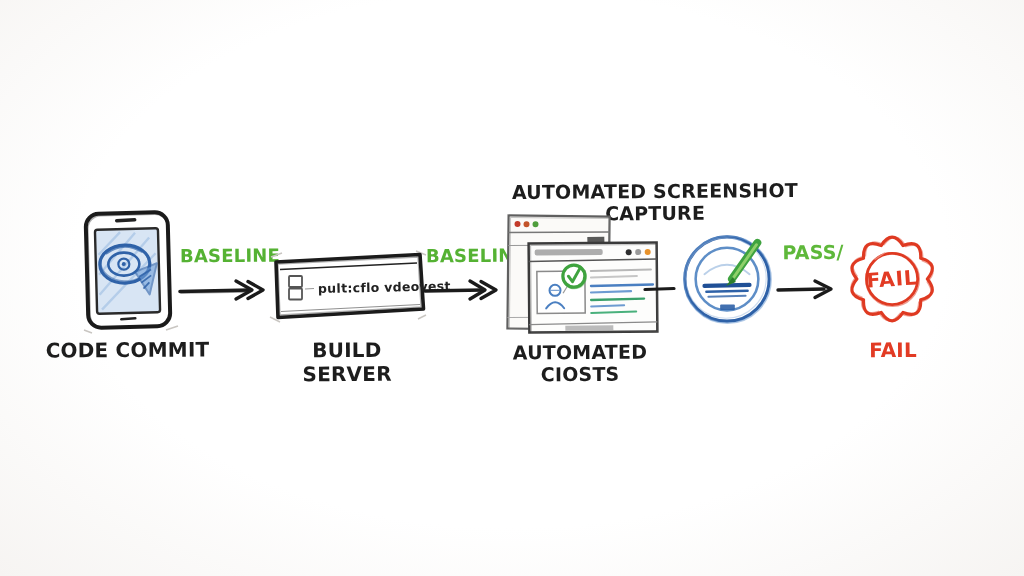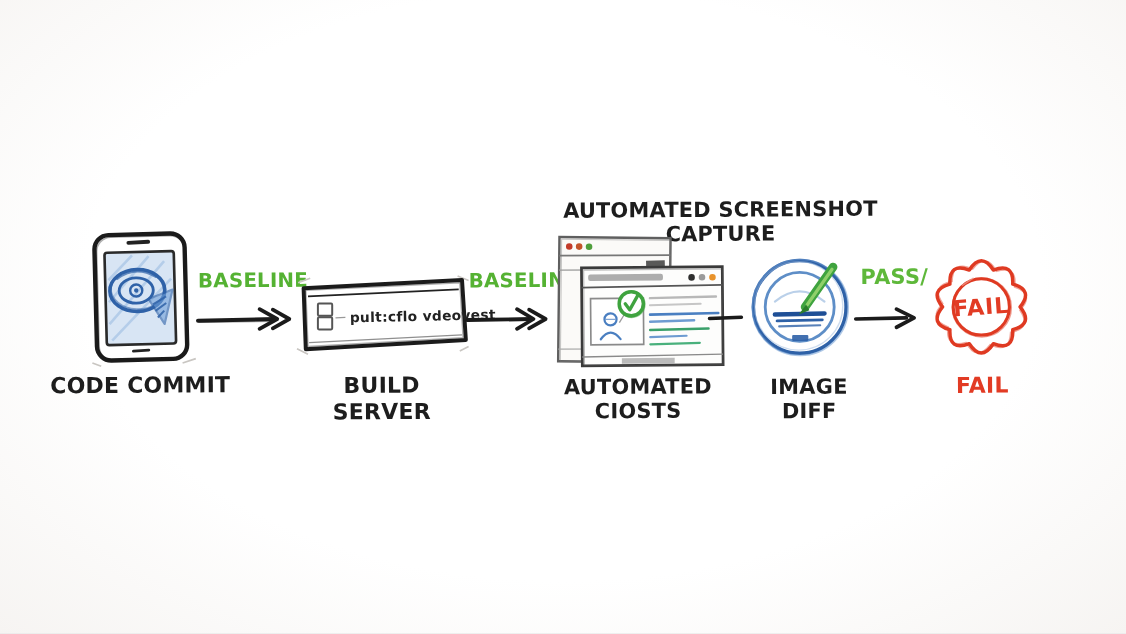--- a/index.html
+++ b/index.html
@@ -165,21 +165,20 @@
       <path d="M29,62 L71,61" stroke="#2e61a7" stroke-width="2.6"></path>
       <path d="M31,67 L69,66" stroke="#2e61a7" stroke-width="2" opacity=".8"></path>
     </g>
     <rect x="43" y="75" width="15" height="5.5" rx="1" fill="#2e61a7" opacity=".9"></rect>
     <g>
       <path d="M81,12 L55,49" stroke="#3fa33f" stroke-width="8" stroke-linecap="round" fill="none"></path>
       <path d="M80,14 L57,47" stroke="#8fd06a" stroke-width="3" stroke-linecap="round" fill="none"></path>
       <path d="M56,47 L49,56 L59,52 Z" fill="#2c7d2c"></path>
     </g>
   </svg>
-  <div class="abs hand-label stage-label" style="left:678px;top:341px;width:115px;font-size:19px;">IMAGE DIFF</div>
 
   <div class="abs hand-label pass-label" style="left:779px;top:241px;width:68px;">PASS/</div>
   <svg class="abs" style="left:776px;top:276px;" width="64" height="26" viewBox="0 0 64 26">
     <g stroke="#1b1b1b" fill="none" stroke-linecap="round" stroke-linejoin="round">
       <path d="M2,14 L48,13" stroke-width="3.4"></path>
       <path d="M39,5 L55,13 L39,21.5" stroke-width="3.4"></path>
     </g>
   </svg>
 
   <svg class="abs" style="left:841px;top:226px;" width="104" height="106" viewBox="-8 -10 118 120">

